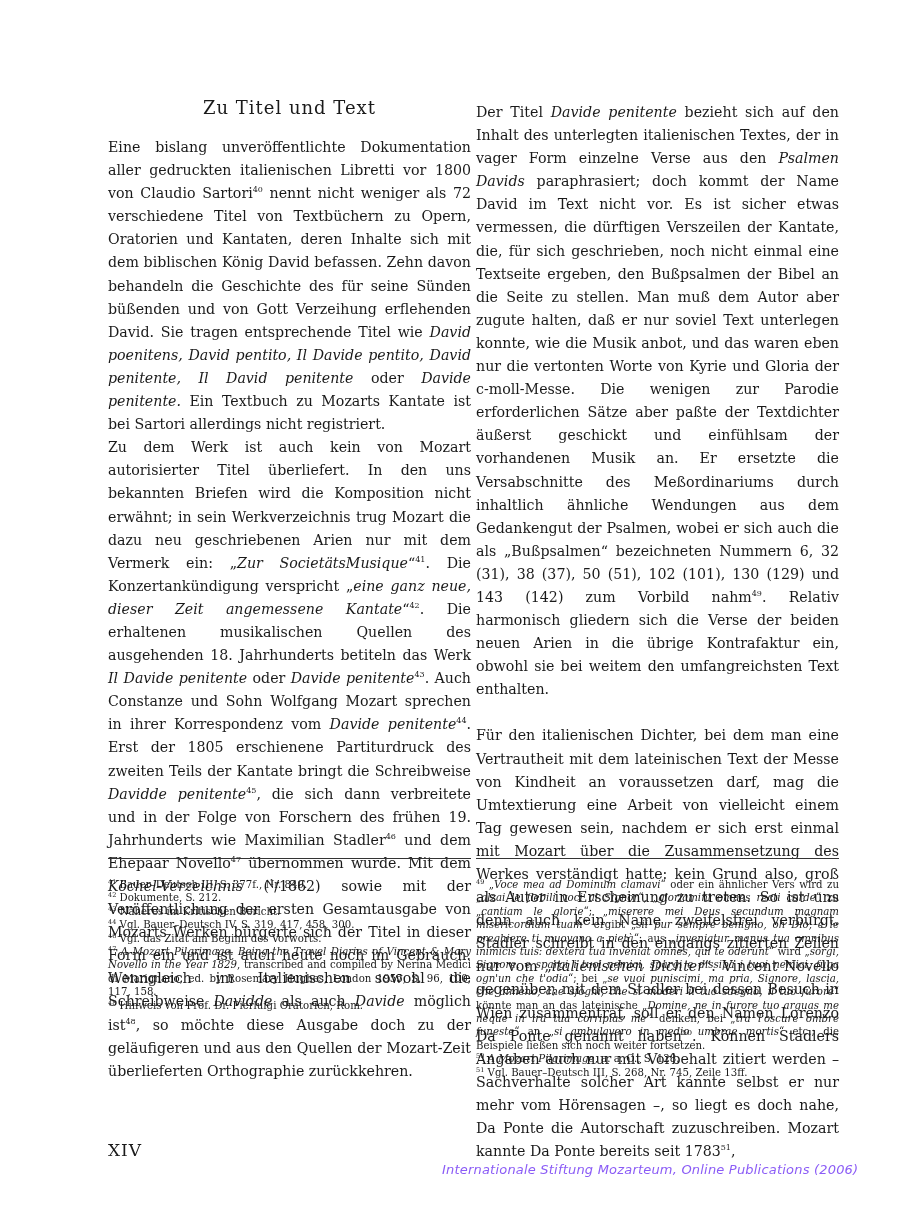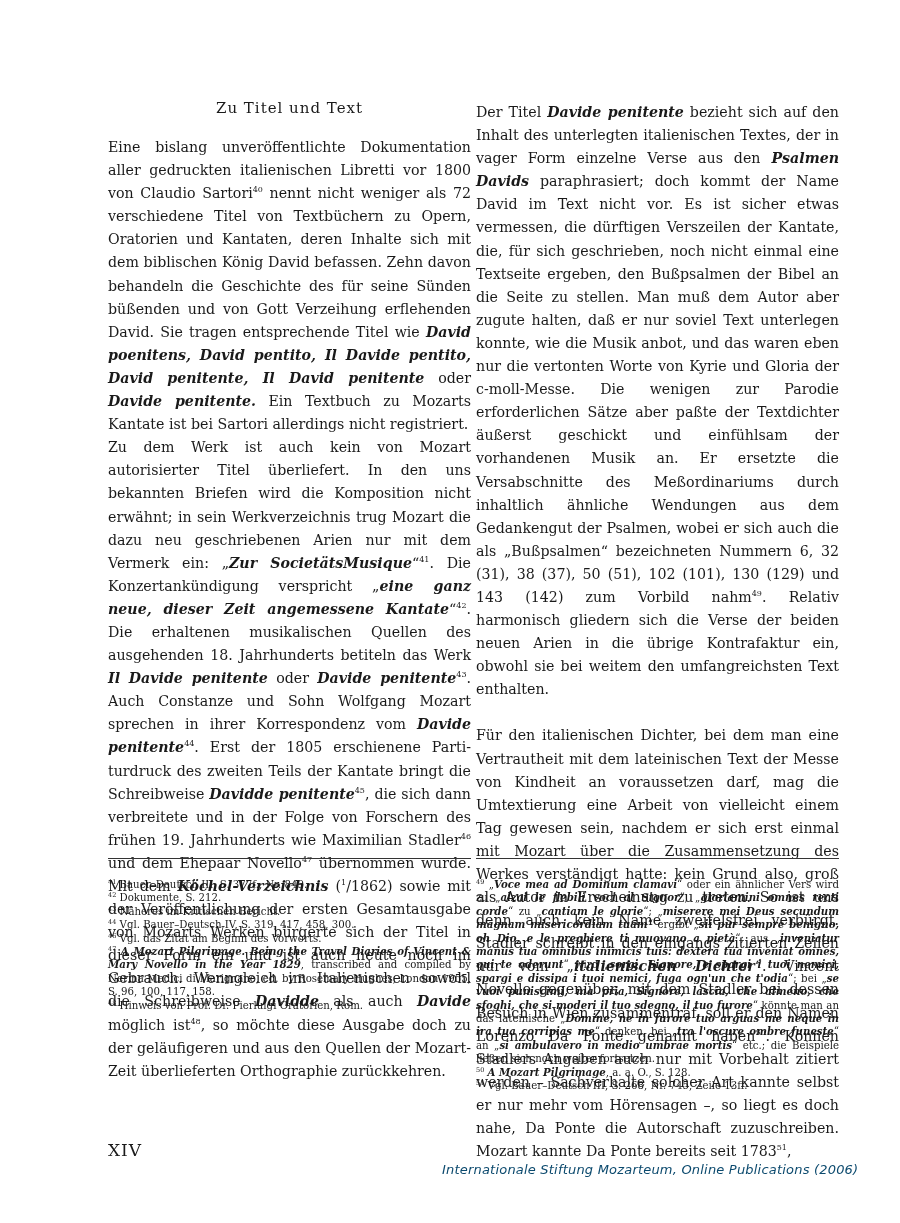--- a/index.html
+++ b/index.html
@@ -1,38 +1,38 @@
 <!DOCTYPE html>
 <html><head>
   <meta charset="utf-8">
   <style>
     html, body { margin: 0; padding: 0; background: #ffffff; }
     body { width: 900px; height: 1223px; position: relative; overflow: hidden;
            font-family: "DejaVu Serif", "Liberation Serif", serif; color: #1a1a1a; }
     .col { position: absolute; top: 96px; width: 363px; }
     .col-left { left: 108px; }
     .col-right { left: 476px; }
-    .heading { text-align: center; font-size: 15px; letter-spacing: 1px; margin: 0 0 16px 0; font-weight: normal;
+    .heading { text-align: center; font-size: 18px; letter-spacing: 1px; margin: 0 0 16px 0; font-weight: normal;
                line-height: 24px; }
     .body-text { font-size: 14.2px; line-height: 23.1px; text-align: justify; margin: 0; hyphens: manual; }
     .body-text + .body-text { margin-top: 0; }
     .para-gap { margin-top: 23px !important; }
     sup { font-size: 8px; line-height: 0; vertical-align: 6px; }
-    em { font-style: italic; font-weight: bold; }
+    em { font-style: italic; }
     .rule { position: absolute; top: 858px; height: 1px; background: #333; }
     .rule-left { left: 108px; width: 363px; }
     .rule-right { left: 476px; width: 363px; }
     .fn-col { position: absolute; top: 878px; width: 363px; }
     .fn-col.left { left: 108px; }
     .fn-col.right { left: 476px; }
     .fn { font-size: 10.2px; line-height: 13.4px; margin: 0; text-align: justify; }
     .fn sup { font-size: 6.5px; vertical-align: 4px; }
     .page-number { position: absolute; left: 108px; top: 1140px; font-size: 17px; letter-spacing: 1px; }
     .publisher { position: absolute; left: 442px; top: 1162px; font-family: "DejaVu Sans", "Liberation Sans", sans-serif;
-                 font-style: italic; font-size: 13px; color: #0c4a6e; letter-spacing: 0.2px; }
+                 font-style: italic; font-size: 13px; color: #8b5cf6; letter-spacing: 0.2px; }
   </style>
 </head>
 <body>
 
 <h2 class="heading col col-left" style="top:96px;">Zu Titel und Text</h2>
 
 <div class="col col-left" style="top:136px;">
   <p class="body-text"><span>Eine bislang unveröffentlichte Dokumentation aller gedruckten italienischen Libretti vor 1800 von Clau­dio Sartori</span><sup>40</sup><span> nennt nicht weniger als 72 verschiedene Titel von Textbüchern zu Opern, Oratorien und Kan­taten, deren Inhalte sich mit dem biblischen König David befassen. Zehn davon behandeln die Geschichte des für seine Sünden büßenden und von Gott Verzeihung erflehenden David. Sie tragen ent­sprechende Titel wie </span><em>David poenitens, David pentito, Il Davide pentito, David penitente, Il David penitente</em><span> oder </span><em>Davide penitente.</em><span> Ein Textbuch zu Mozarts Kantate ist bei Sartori allerdings nicht registriert.</span></p>
   <p class="body-text"><span>Zu dem Werk ist auch kein von Mozart autorisierter Titel überliefert. In den uns bekannten Briefen wird die Komposition nicht erwähnt; in sein Werkverzeich­nis trug Mozart die dazu neu geschriebenen Arien nur mit dem Vermerk ein: „</span><em>Zur SocietätsMusique</em><span>“</span><sup>41</sup><span>. Die Konzertankündigung verspricht „</span><em>eine ganz neue, die­ser Zeit angemessene Kantate</em><span>“</span><sup>42</sup><span>. Die erhaltenen musikalischen Quellen des ausgehenden 18. Jahr­hunderts betiteln das Werk </span><em>Il Davide penitente</em><span> oder </span><em>Davide penitente</em><sup>43</sup><span>. Auch Constanze und Sohn Wolf­gang Mozart sprechen in ihrer Korrespondenz vom </span><em>Davide penitente</em><sup>44</sup><span>. Erst der 1805 erschienene Parti­turdruck des zweiten Teils der Kantate bringt die Schreibweise </span><em>Davidde penitente</em><sup>45</sup><span>, die sich dann ver­breitete und in der Folge von Forschern des frühen 19. Jahrhunderts wie Maximilian Stadler</span><sup>46</sup><span> und dem Ehe­paar Novello</span><sup>47</sup><span> übernommen wurde. Mit dem </span><em>Köchel-Verzeichnis</em><span> (</span><sup>1</sup><span>/1862) sowie mit der Veröffentlichung der ersten Gesamtausgabe von Mozarts Werken bür­gerte sich der Titel in dieser Form ein und ist auch heute noch im Gebrauch. Wenngleich im Italienischen sowohl die Schreibweise </span><em>Davidde</em><span> als auch </span><em>Davide</em><span> möglich ist</span><sup>48</sup><span>, so möchte diese Ausgabe doch zu der geläufigeren und aus den Quellen der Mozart-Zeit überlieferten Orthographie zurückkehren.</span></p>
 </div>

